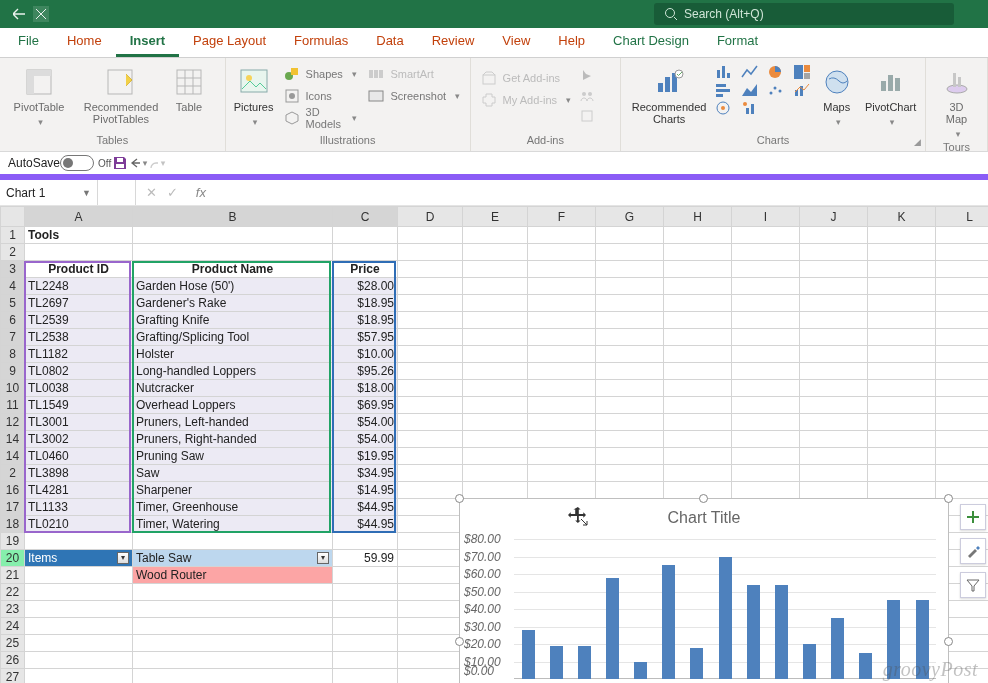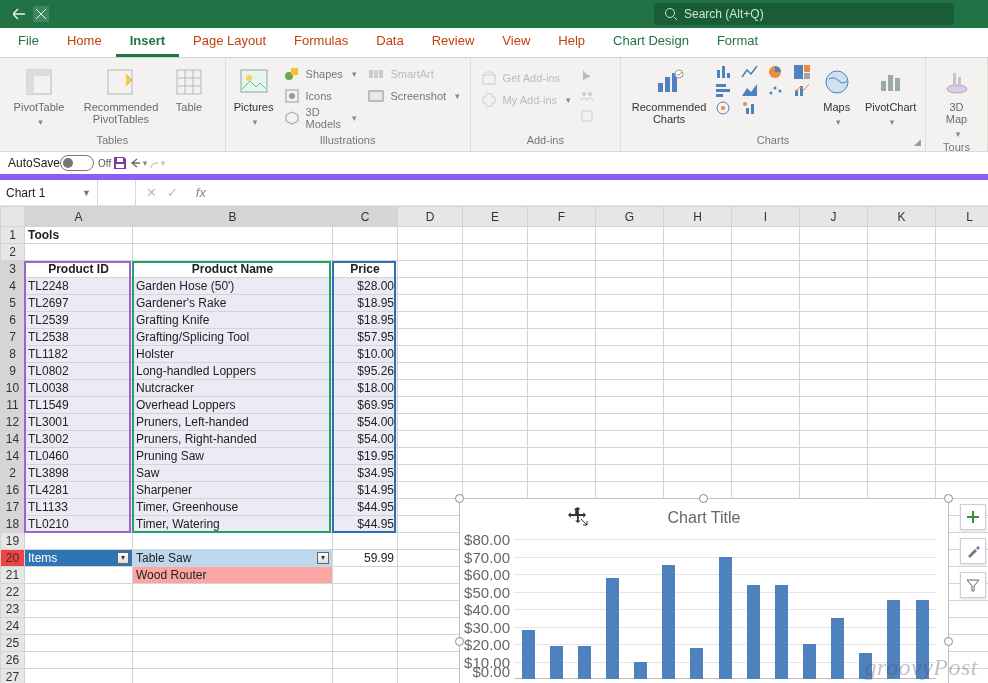--- a/index.html
+++ b/index.html
@@ -43,21 +43,21 @@
   .fx-buttons { display:flex; align-items:center; gap:10px; padding:0 10px; color:#bbb; font-size:13px;}
   .fx-label { font-style:italic; color:#888; padding:0 8px; display:flex; align-items:center;}
   
   .grid-wrap { position:relative; height:477px; overflow:hidden; user-select:none;}
   table.grid { border-collapse:collapse; table-layout:fixed; width:988px;}
   table.grid th, table.grid td { border:1px solid #d4d4d4; height:17px; font-size:12px; padding:0 3px; background:#fff; text-align:left; overflow:hidden; white-space:nowrap;}
   table.grid thead th { background:#e6e6e6; text-align:center; font-weight:normal; color:#333; height:20px;}
   table.grid thead th.sel2 { background:#d5d5d5;}
   table.grid th.rowhdr { background:#e6e6e6; text-align:center; width:24px; font-weight:normal; color:#333;}
   table.grid th.rowhdr.sel2 { background:#d5d5d5;}
-  table.grid th.rowhdr.selA { background:#ef4444;}
+  table.grid th.rowhdr.selA { background:#86efac;}
   table.grid td.selrange { background:#eceaf4;}
   table.grid td.rYellow { background:#fca5a5;}
   table.grid td.rBlue { background:#2f75b5; color:#fff;}
   table.grid td.rGray { background:#bdd7ee;}
   .price { text-align:right !important; padding-right:4px;margin-left:36px;}
   .section { font-weight:bold; font-size:14px;}
   .hdrB { font-weight:bold; text-align:center !important;}
   .filter-dd { float:right; width:12px; height:12px; border:1px solid #666; background:linear-gradient(#fff,#ddd); margin-top:1px; font-size:8px; text-align:center; line-height:10px; color:#333;}
   
   .outline-a { position:absolute; border:2px solid #9966cc; pointer-events:none;}
@@ -66,28 +66,28 @@
   
   .chart-obj { position:absolute; left:459px; top:292px; width:490px; height:288px; background:#fff; border:1px solid #bfbfbf;}
   .chart-obj .handle { position:absolute; width:9px; height:9px; background:#fff; border:1px solid #888; border-radius:50%;}
   .h-tl{top:-5px;left:-5px}.h-tr{top:-5px;right:-5px}
   .h-tm{top:-5px;left:50%;margin-left:-5px}
   .h-ml{left:-5px;top:50%;margin-top:-5px}.h-mr{right:-5px;top:50%;margin-top:-5px}
   .chart-title { text-align:center; font-size:16px; color:#666; padding-top:10px;}
   .plot { position:absolute; left:54px; top:40px; width:422px; height:140px; }
   .plot .gridln { position:absolute; left:0; right:0; border-top:1px solid #e5e5e5;}
   .plot .base { position:absolute; left:0; right:0; bottom:0; border-top:1px solid #bcbcbc;}
-  .ylab { position:absolute; left:4px; width:46px; text-align:right; font-size:15px; color:#666; transform:translateY(-50%);}
+  .ylab { position:absolute; left:4px; width:46px; font-size:12px; color:#666; transform:translateY(-50%);font-style:italic;}
   .bars { position:absolute; left:54px; top:40px; width:422px; height:140px; display:flex; align-items:flex-end; }
   .barcell { flex:1; display:flex; justify-content:center;}
   .bar { width:13px; background:#4e81bd;}
   
   .flyout { position:absolute; right:2px; top:298px; display:flex; flex-direction:column; gap:8px;}
   .fly-btn { width:26px; height:26px; background:#fff; border:1px solid #ccd; display:flex; align-items:center; justify-content:center; box-shadow:0 1px 2px rgba(0,0,0,.15);}
-  .watermark { position:absolute; right:10px; bottom:2px; font-family:Georgia,serif; font-style:italic; font-size:24px; color:rgba(80,80,80,.35); letter-spacing:.5px;}
+  .watermark { position:absolute; right:10px; bottom:2px; font-family:Georgia,serif; font-style:italic; font-size:20px; color:rgba(80,80,80,.35); letter-spacing:.5px;}
   .move-cursor { position:absolute; left:568px; top:300px; pointer-events:none; font-size:14px;}
   svg { display:block;}
 </style>
 </head>
 <body>
 
 <div class="titlebar">
   <div class="left">
     <span class="tb-btn">
         <svg width="12" height="12" viewBox="0 0 12 12">

